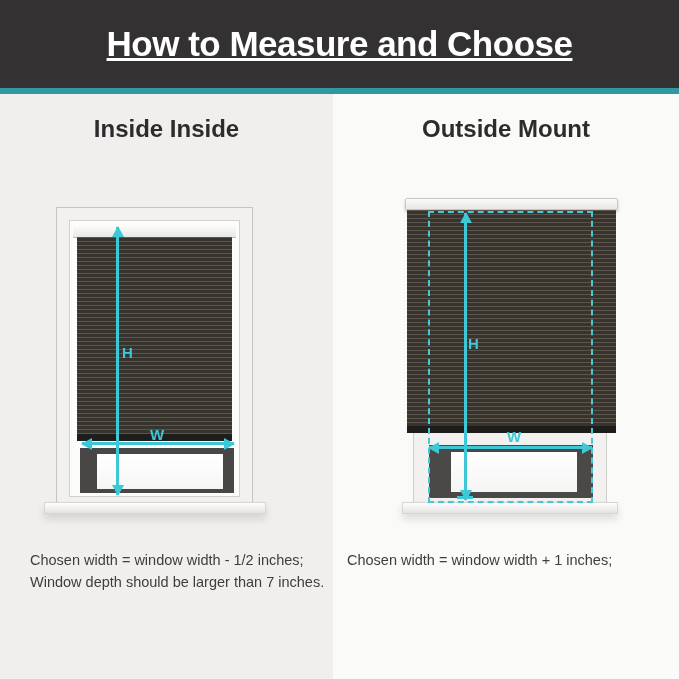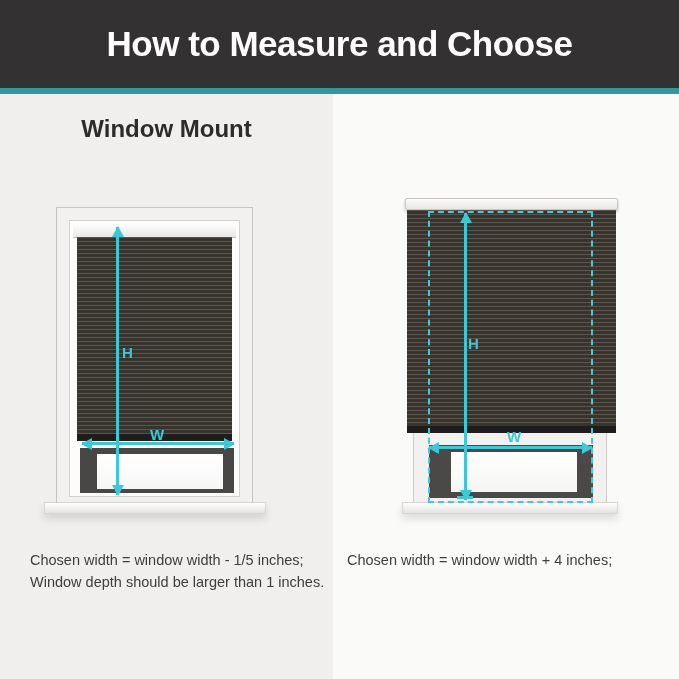--- a/index.html
+++ b/index.html
@@ -2,21 +2,21 @@
 <html><head>
 <meta charset="utf-8">
 <style>
   html,body{margin:0;padding:0;background:#fff;}
   .page{position:relative;width:679px;height:679px;overflow:hidden;
         font-family:"Liberation Sans",sans-serif;background:#fff;}
 
   
   .header{position:absolute;left:0;top:0;width:679px;height:88px;background:#333132;
           display:flex;align-items:center;justify-content:center;}
-  .header h1{margin:11px;color:#fff;font-size:35px;font-weight:bold;letter-spacing:-.5px;}
+  .header h1{margin:11px;color:#fff;font-size:35px;font-weight:bold;letter-spacing:-.5px;text-decoration:underline;}
   .accent-line{position:absolute;left:0;top:88px;width:679px;height:6px;background:#2f98a0;}
 
   
   .panel-bg{position:absolute;top:94px;height:585px;}
   .panel-bg.left{left:0;width:333px;background:#f0efee;}
   .panel-bg.right{left:333px;width:346px;background:#fafaf9;}
 
   .panel-heading{position:absolute;top:115px;margin:0;color:#2d2b2c;
                  font-size:24px;font-weight:bold;text-align:center;}
   .panel-heading.inside{left:0;width:333px;}
@@ -93,21 +93,22 @@
 <div class="page">
 
   <div class="header">
     <h1>How to Measure and Choose</h1>
   </div>
   <div class="accent-line"></div>
 
   <div class="panel-bg left"></div>
   <div class="panel-bg right"></div>
 
-  <h2 class="panel-heading inside">Window Mount</h2>
+  <h2 class="panel-heading inside">Inside Inside</h2>
+  <h2 class="panel-heading outside">Outside Mount</h2>
 
   <div class="in-frame">
     <div class="in-reveal"></div>
     <div class="in-headrail"></div>
     <div class="in-blind pleats">
       <div class="bottom-rail"></div>
     </div>
     <div class="in-opening">
       <div class="in-glass"></div>
     </div>
@@ -131,20 +132,20 @@
   <div class="out-sill"></div>
 
   <div class="dashed-rect"></div>
   <div class="arrow-v out-h-arrow"></div>
   <div class="tick-h" style="left:457px;top:496px;width:16px;"></div>
   <div class="measure-label" style="left:468px;top:336px;">H</div>
   <div class="arrow-h out-w-arrow"></div>
   <div class="measure-label" style="left:507px;top:429px;">W</div>
 
   <div class="notes inside">
-    <p>Chosen width = window width - 1/5 inches;</p>
-    <p>Window depth should be larger than 1 inches.</p>
+    <p>Chosen width = window width - 1/2 inches;</p>
+    <p>Window depth should be larger than 7 inches.</p>
   </div>
   <div class="notes outside">
-    <p>Chosen width = window width + 4 inches;</p>
+    <p>Chosen width = window width + 1 inches;</p>
   </div>
 
 </div>
 
 </body></html>

